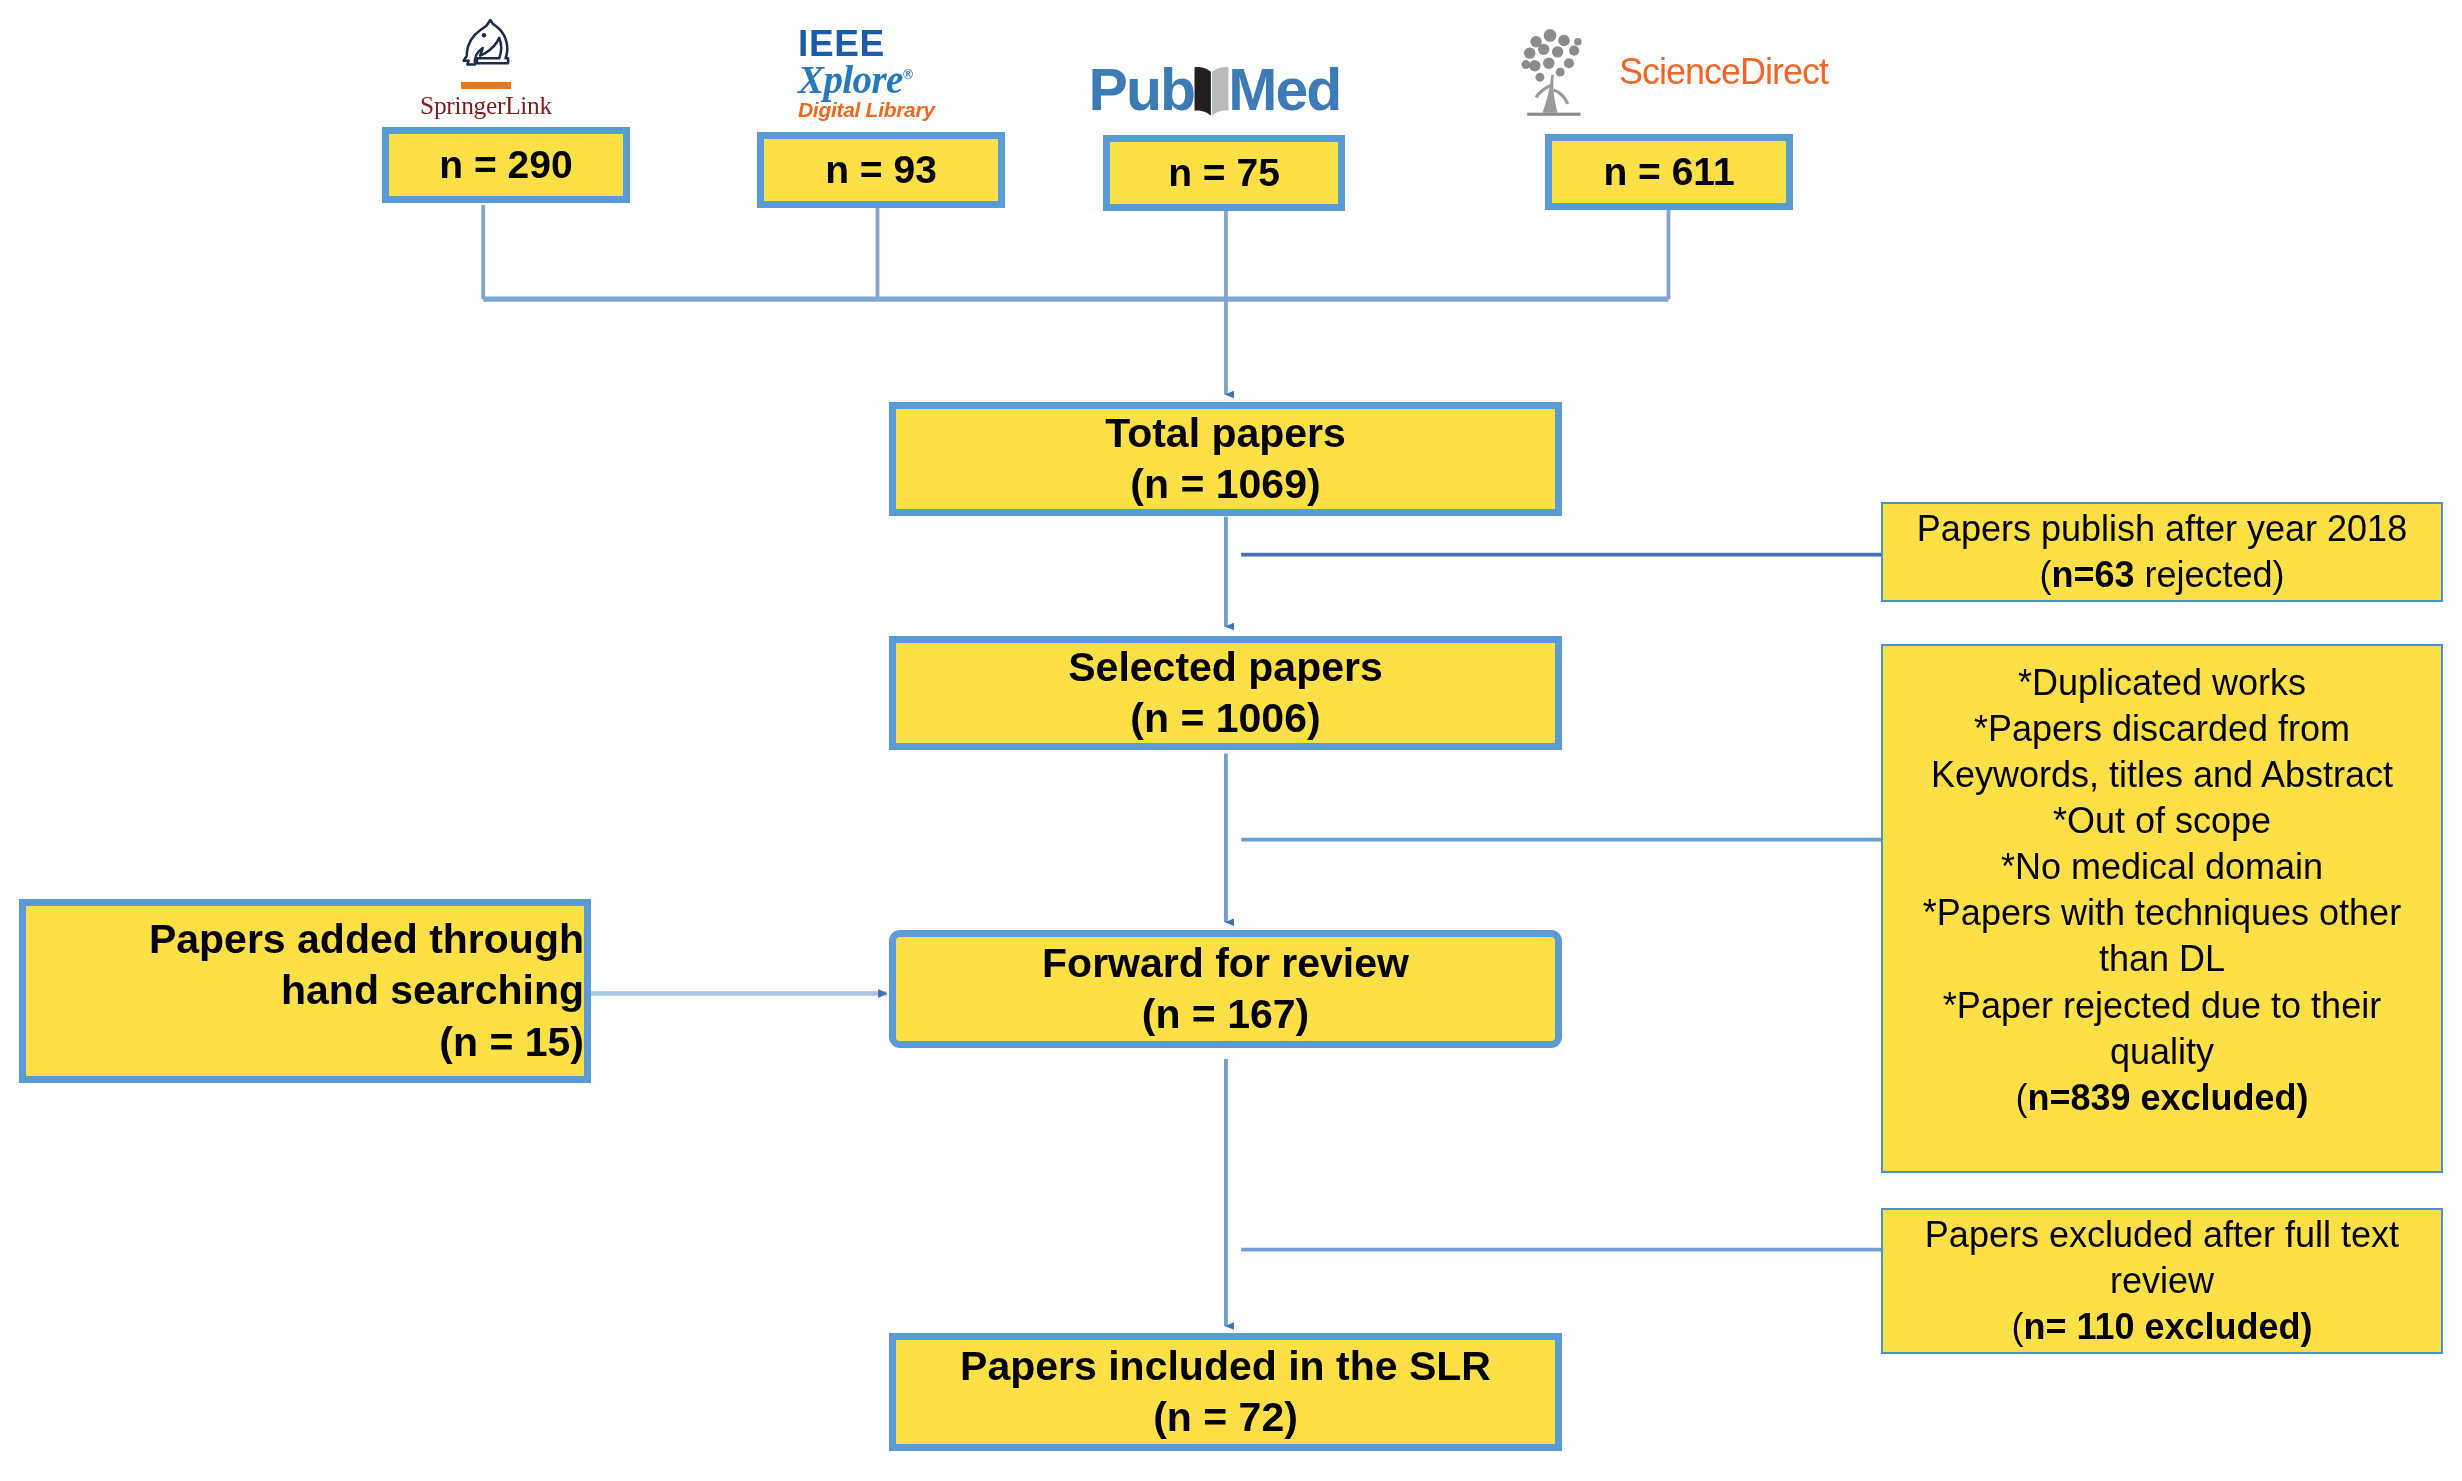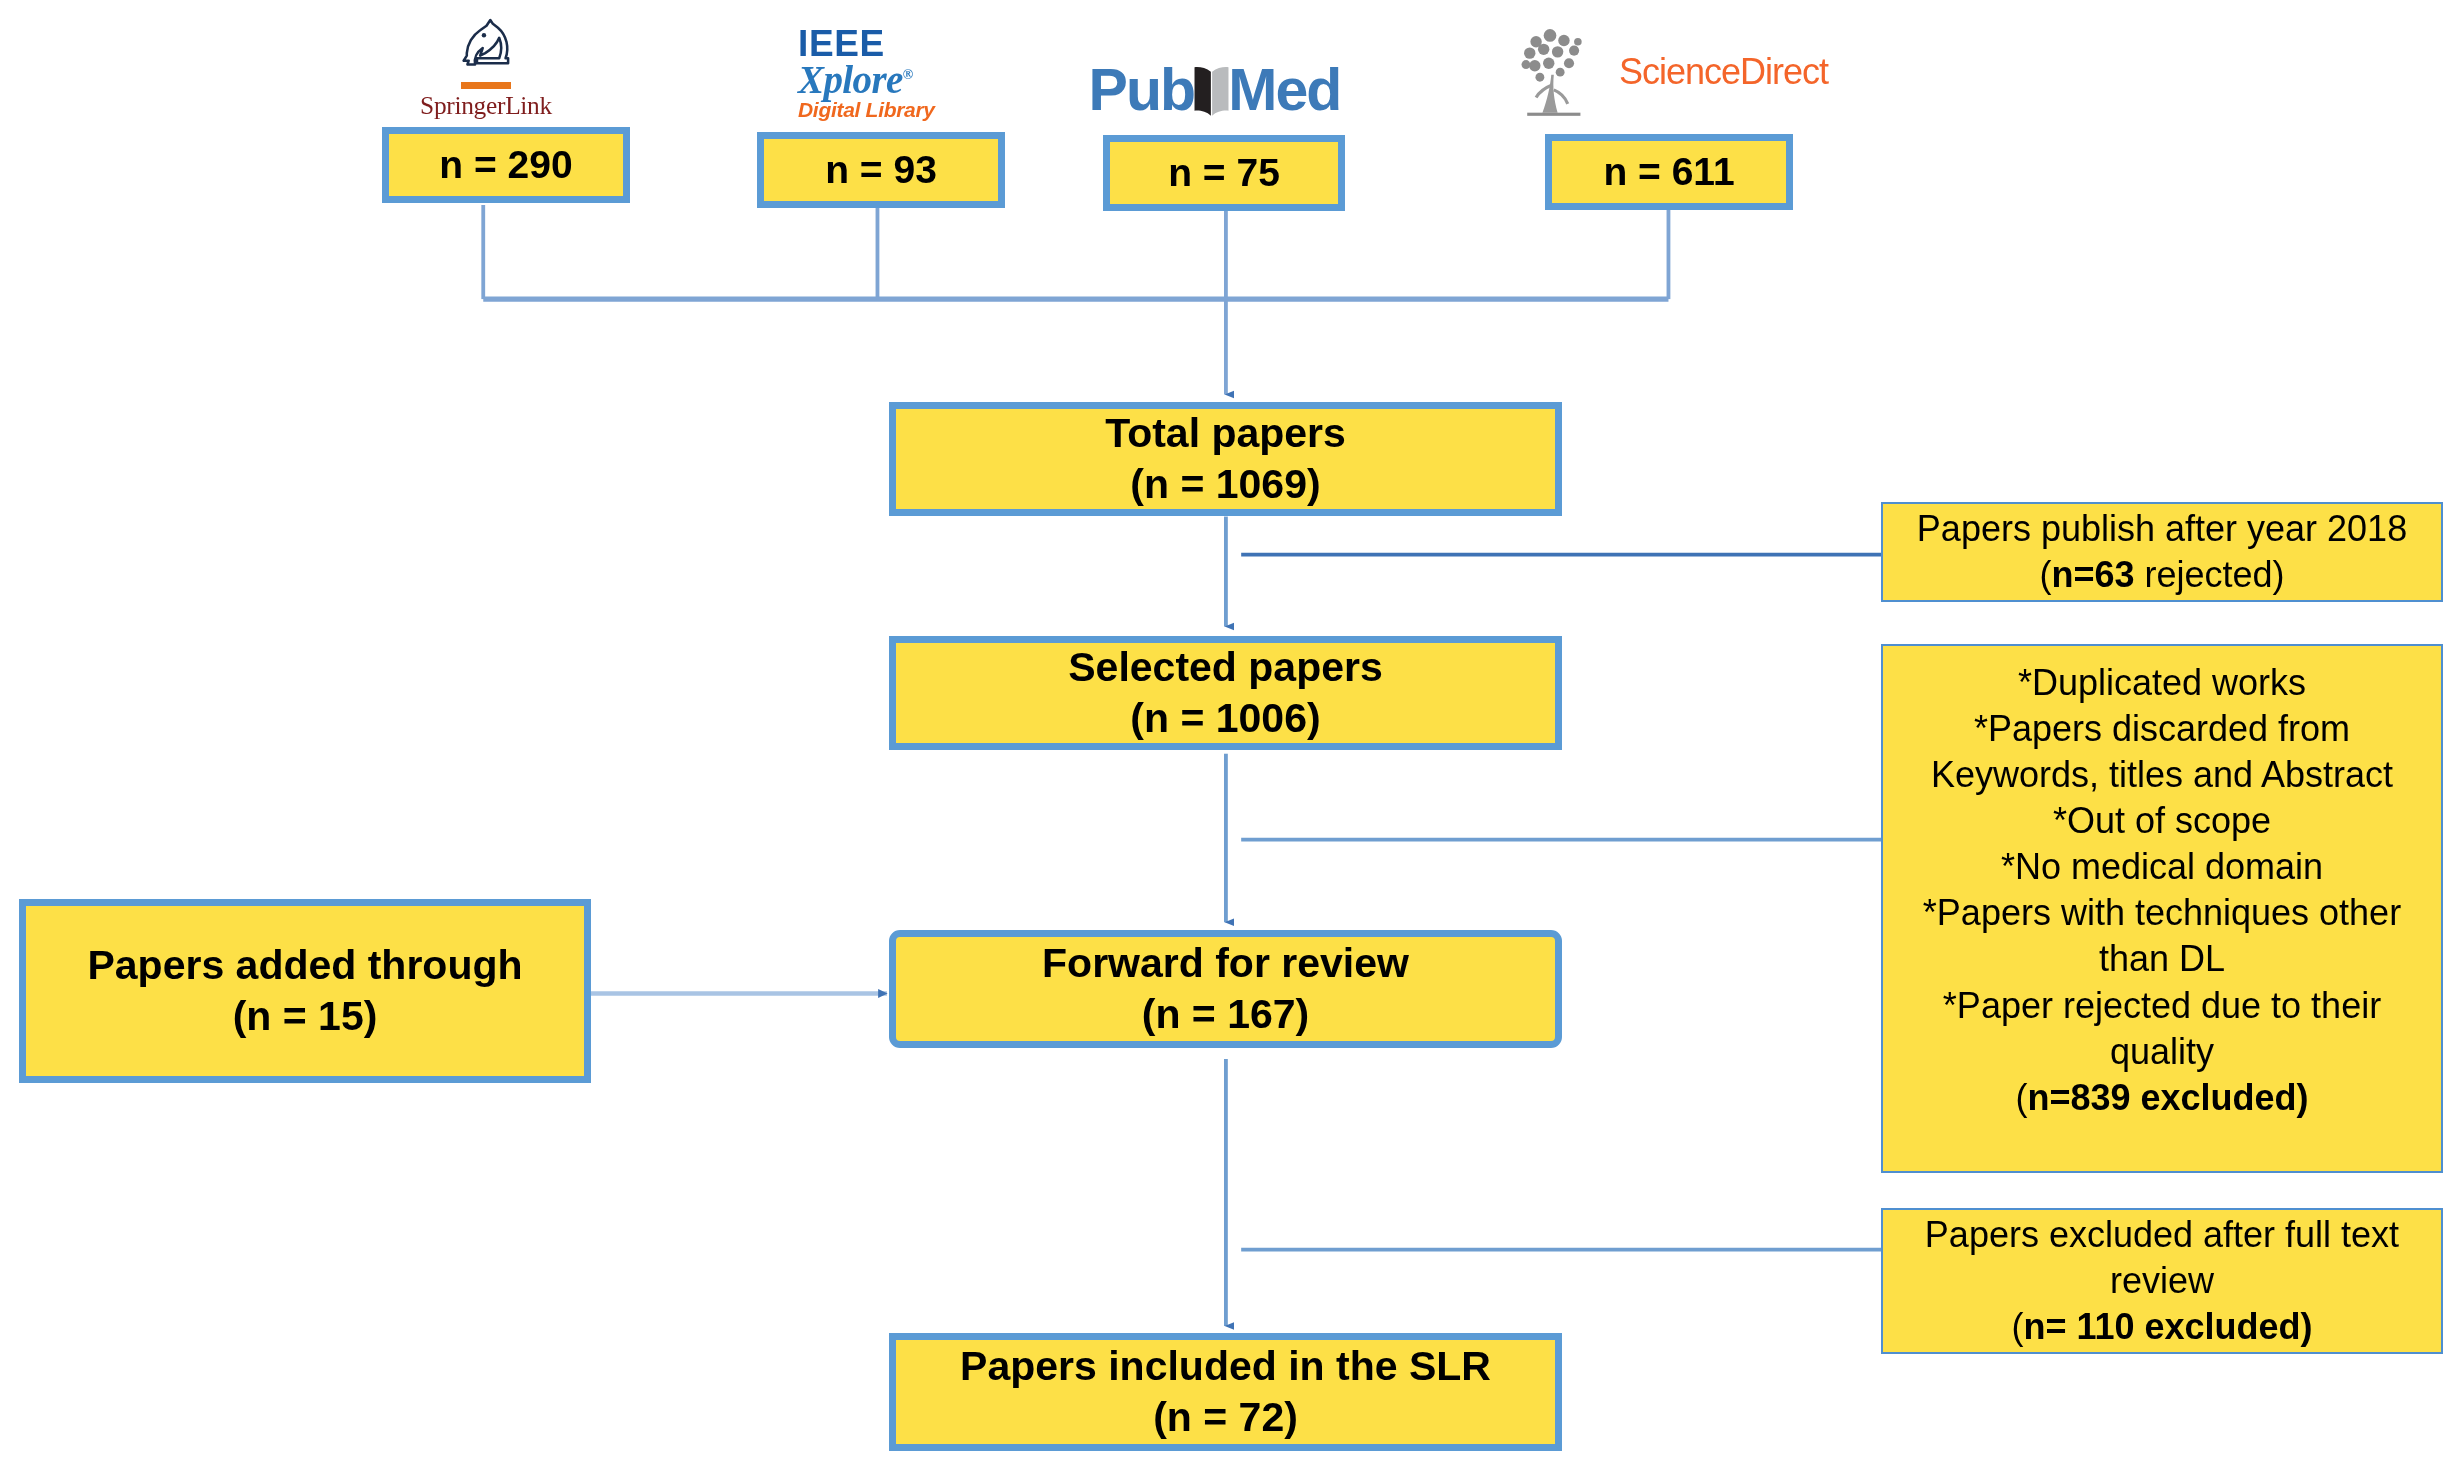--- a/index.html
+++ b/index.html
@@ -293,22 +293,23 @@
   <div class="node thick" style="left:889px; top:930px; width:673px; height:118px;border-radius:11px;">
     <span class="line t-main">Forward for review</span>
     <span class="line t-main">(n = 167)</span>
   </div>
 
   <div class="node thick" style="left:889px; top:1333px; width:673px; height:118px;">
     <span class="line t-main">Papers included in the SLR</span>
     <span class="line t-main">(n = 72)</span>
   </div>
 
-  <div class="node thick" style="left:19px; top:899px; width:572px; height:184px;">
+  <div class="node thick" style="left:19px; top:899px; width:572px; height:184px;align-items:flex-end;">
     <span class="line t-main">Papers added through</span>
+    <span class="line t-main">hand searching</span>
     <span class="line t-main">(n = 15)</span>
   </div>
 
   <div class="node thin" style="left:1881px; top:502px; width:562px; height:100px;">
     <div class="sidewrap">
       <span class="line t-side">Papers publish after year 2018</span>
       <span class="line t-side"><span>(</span><b>n=63</b><span> rejected)</span></span>
     </div>
   </div>
 

